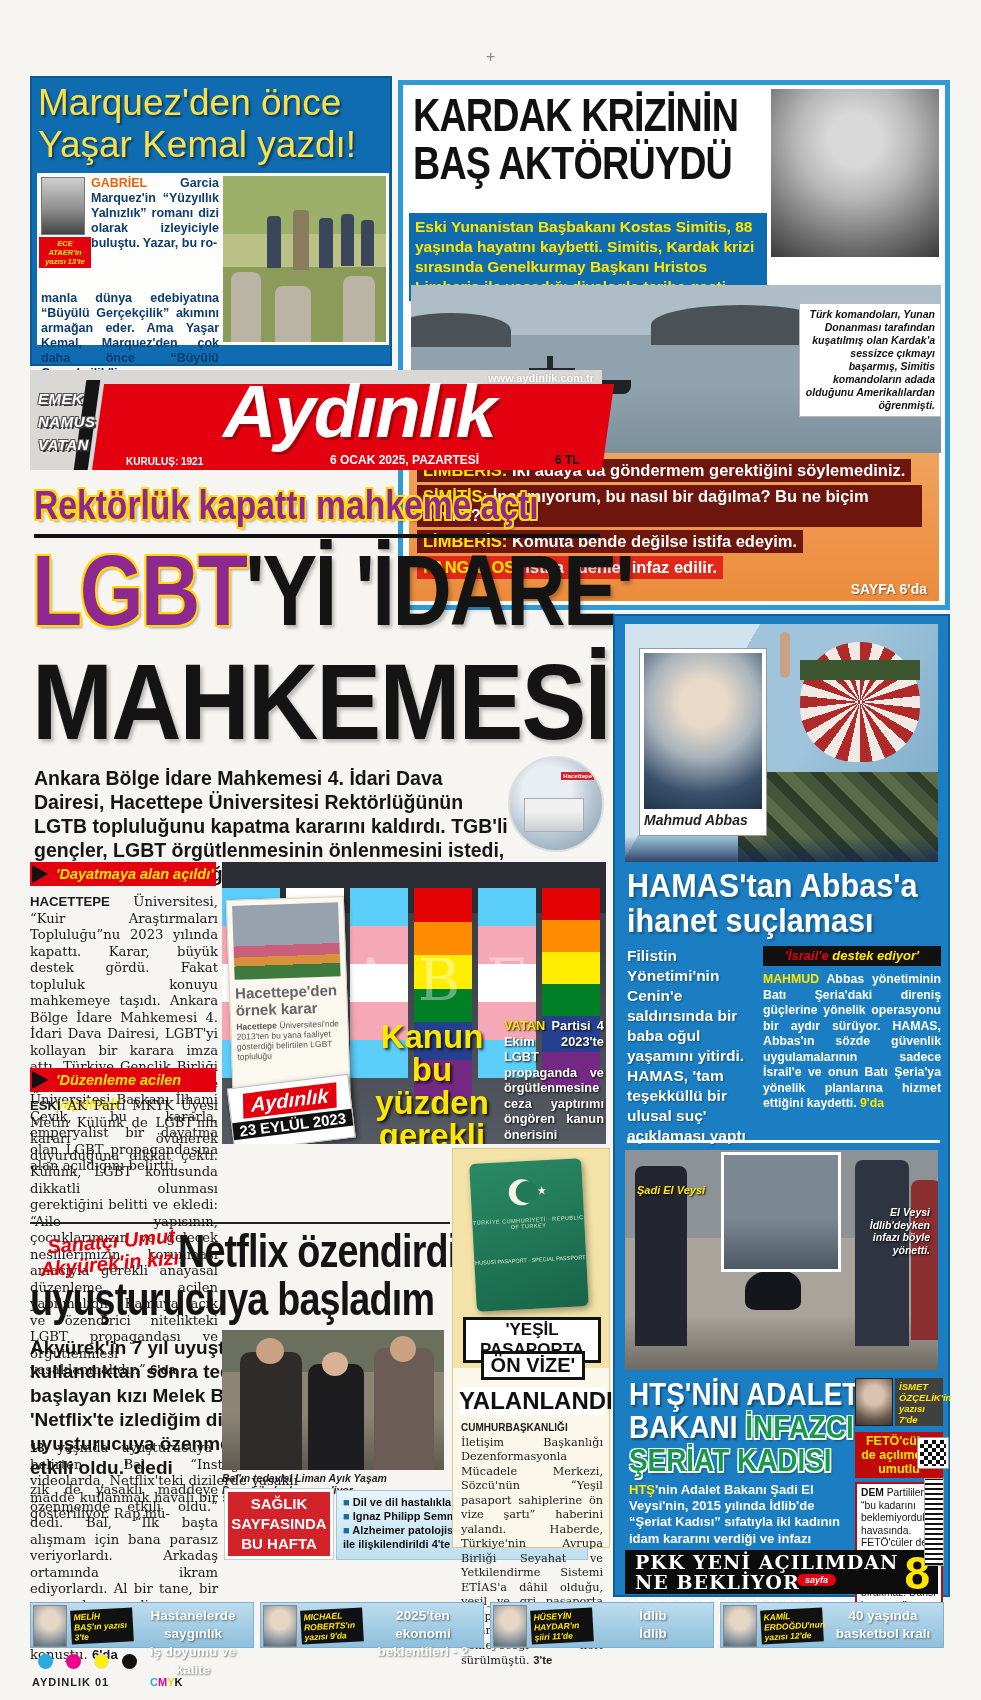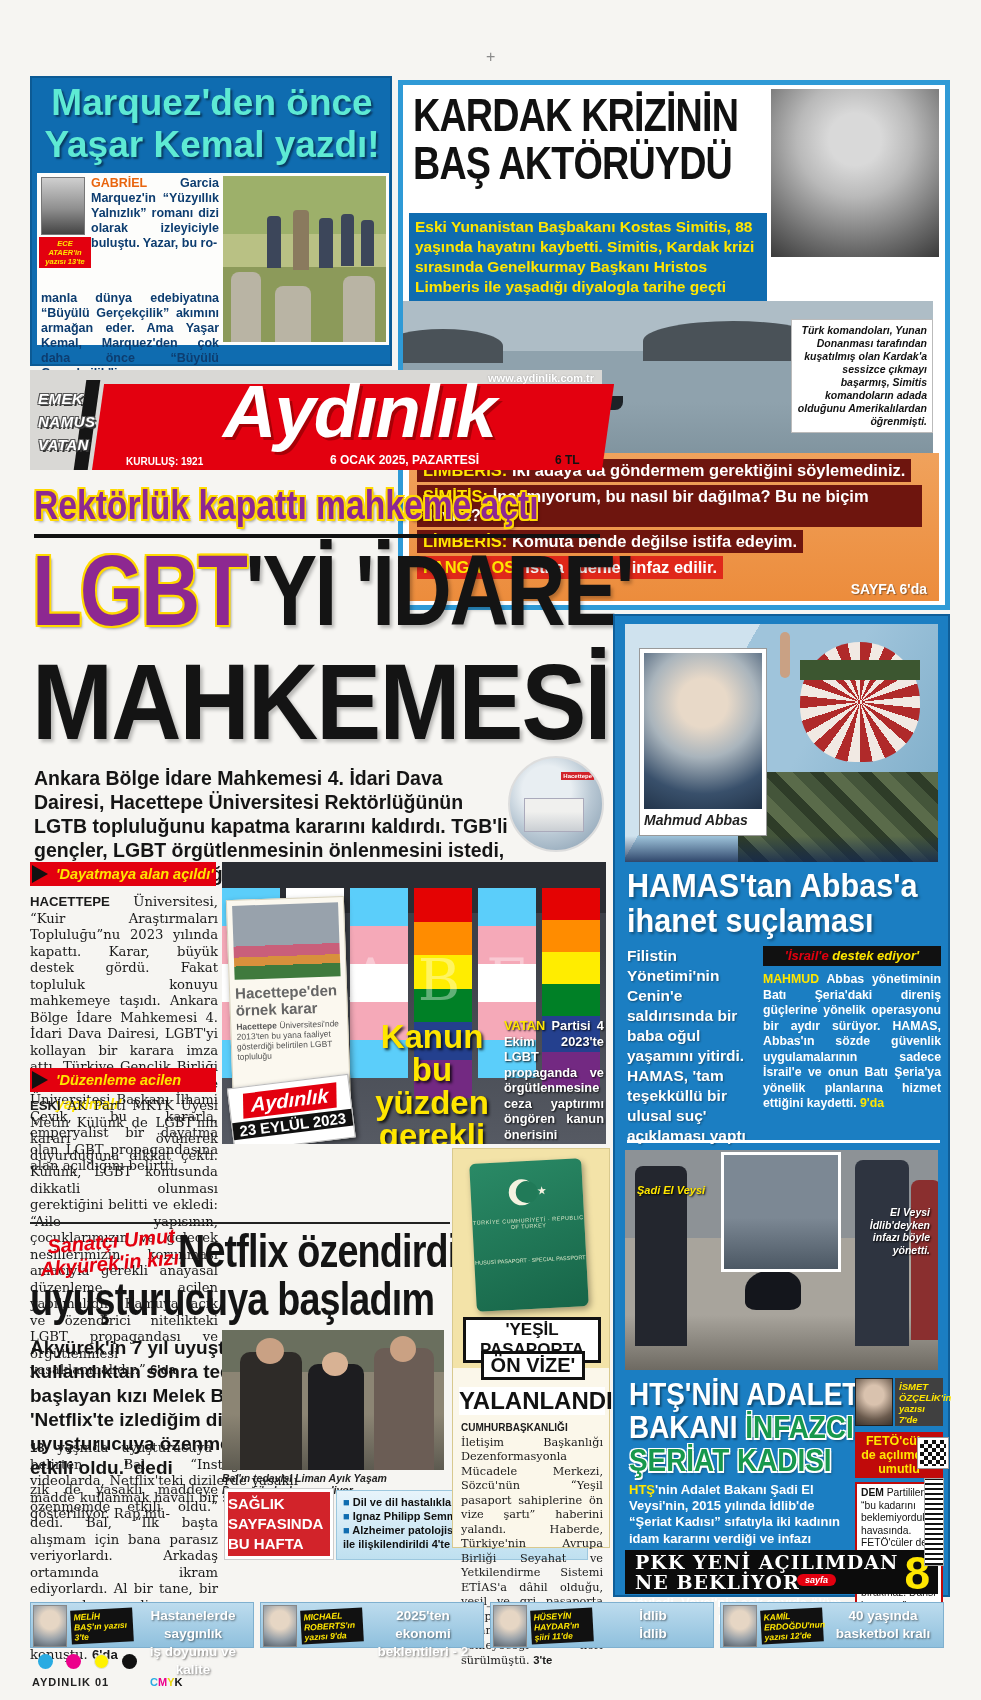--- a/index.html
+++ b/index.html
@@ -10,37 +10,37 @@
   .cond { display:inline-block; transform:scaleX(.82); transform-origin:left center; white-space:nowrap; }
   .cond9 { display:inline-block; transform:scaleX(.9); transform-origin:left center; white-space:nowrap; }
   .serif { font-family:"DejaVu Serif", serif; }
   .just { text-align:justify; }
 
   
   .cropmark { color:#8a8a8a; font-size:16px; }
 
   
   #tl { left:30px; top:76px; width:362px; height:290px; background:#0f6cb0; border:2px solid #0c5a94; }
-  #tl-head { left:6px; top:4px; width:348px; color:#5eead4; font-weight:bold; font-size:37px; line-height:42px; text-align:center; text-shadow:2px 2px 2px rgba(0,0,0,.45); }
+  #tl-head { left:6px; top:4px; width:348px; color:#fde047; font-weight:normal; font-size:37px; line-height:42px; text-align:left; text-shadow:2px 2px 2px rgba(0,0,0,.45); }
   #tl-inner { left:5px; top:95px; width:352px; height:172px; background:#fdfdfb; }
   #tl-port { left:4px; top:4px; width:44px; height:58px; background:linear-gradient(180deg,#cfcfcf,#8f8f8f 55%,#444); border:1px solid #777; }
   #tl-ece { left:2px; top:64px; width:52px; background:#e3000f; color:#ffe600; font-style:italic; font-weight:bold; font-size:7.5px; line-height:9px; padding:2px; text-align:center; }
   #tl-body { left:54px; top:3px; width:128px; color:#0d3d70; font-weight:bold; font-size:12.5px; line-height:15px; text-align:justify; }
   #tl-body .lead { color:#e8650f; }
   #tl-body2 { left:4px; top:118px; width:178px; color:#0d3d70; font-weight:bold; font-size:12.5px; line-height:15px; text-align:justify; }
   #tl-photo { left:186px; top:3px; width:163px; height:166px; background:linear-gradient(180deg,#9db06a 0 35%,#b9c184 35% 55%,#8c9a5a 55% 100%); overflow:hidden; }
   .grave { position:absolute; background:#b9b4a4; border-radius:8px 8px 0 0; }
   .soldier { position:absolute; background:#3c465a; border-radius:4px 4px 0 0; }
 
   
   #tr { left:398px; top:80px; width:552px; height:530px; background:#fff; border:5px solid #2f9ad6; }
   #tr-h { left:10px; top:6px; color:#111; font-weight:900; font-size:46px; line-height:48px; letter-spacing:-1px; }
   #tr-simitis { left:368px; top:4px; width:168px; height:168px; background:radial-gradient(circle at 50% 30%, #d9d9d9 0 18%, #b9b9b9 40%, #6d6d6d 75%, #3a3a3a); }
   #tr-sub { left:6px; top:128px; width:358px; background:#0f6cb0; color:#ffe600; font-weight:bold; font-size:15.5px; line-height:20px; padding:4px 6px; }
-  #tr-sea { left:0; top:200px; width:530px; height:168px; background:linear-gradient(180deg,#aebdc6 0 30%,#8fa2ad 30% 60%,#7c909b 100%); overflow:hidden;margin-top:16px; }
+  #tr-sea { left:8px; top:200px; width:530px; height:168px; background:linear-gradient(180deg,#aebdc6 0 30%,#8fa2ad 30% 60%,#7c909b 100%); overflow:hidden; }
   .islet { position:absolute; background:#4a5258; border-radius:50% 50% 0 0; }
   #ship { position:absolute; left:70px; top:95px; width:150px; height:14px; background:#1d2227; border-radius:0 0 8px 4px; }
   #ship:before { content:""; position:absolute; left:48px; top:-12px; width:46px; height:12px; background:#22282e; }
   #ship:after { content:""; position:absolute; left:66px; top:-24px; width:6px; height:14px; background:#22282e; }
   #tr-cap { left:388px; top:18px; width:142px; background:#fff; border:1px solid #bbb; padding:4px 5px; font-style:italic; font-weight:bold; font-size:10.5px; line-height:13px; text-align:right; color:#111; }
   #tr-quotes { left:6px; top:368px; width:530px; height:148px; background:linear-gradient(180deg,#f0a25c,#ec8c3c); padding:6px 8px 0 8px; }
   .qbar { margin-bottom:3px; padding:2px 6px; font-weight:bold; font-size:16.5px; line-height:19px; color:#fff; width:fit-content; max-width:505px; }
   .qred { background:#e0281a; }
   .qmaroon { background:#6e150e; }
   .qbar .spk { color:#ffe600; }
@@ -98,21 +98,21 @@
   #nf-rule { left:30px; top:1222px; width:420px; height:2px; background:#222; }
   #nf-kick { left:32px; top:1230px; width:160px; color:#e3000f; font-weight:900; font-style:italic; font-size:20px; line-height:22px; text-align:center; transform:rotate(-5deg); }
   #nf-h1 { left:178px; top:1224px; font-weight:900; font-size:46px; letter-spacing:-1px; color:#141414; }
   #nf-h2 { left:30px; top:1272px; font-weight:900; font-size:46px; letter-spacing:-1px; color:#141414; }
   #nf-lead { left:30px; top:1336px; width:268px; font-weight:800; font-size:19px; line-height:24px; color:#141414; }
   #nf-body { left:30px; top:1482px; width:188px; font-size:13.2px; line-height:16.5px; color:#1a1a1a; }
   #nf-body3 { left:30px; top:1440px; width:268px; font-size:13.2px; line-height:16.5px; color:#1a1a1a; }
   #nf-photo { left:222px; top:1330px; width:222px; height:140px; background:linear-gradient(180deg,#6a6f5e 0 30%, #8c8574 30% 60%, #5d5a50 100%); overflow:hidden; }
   .person { position:absolute; border-radius:10px 10px 0 0; }
   #nf-cap { left:222px; top:1472px; width:226px; font-style:italic; font-weight:bold; font-size:10.5px; color:#222; }
-  #saglik-red { left:228px; top:1492px; width:102px; height:64px; background:#d2232a; color:#fff; font-weight:900; font-size:15px; line-height:20px; text-align:left; padding-top:2px; box-shadow:0 0 0 3px #fff, 0 0 0 4px #ccc; }
+  #saglik-red { left:228px; top:1492px; width:102px; height:64px; background:#d2232a; color:#fff; font-weight:900; font-size:15px; line-height:20px; text-align:center; padding-top:2px; box-shadow:0 0 0 3px #fff, 0 0 0 4px #ccc; }
   #saglik-list { left:336px; top:1490px; width:252px; height:70px; background:linear-gradient(180deg,#e8f4fb,#bfe0f0); border:1px solid #9cc7de; padding:4px 6px; }
   #saglik-list .it { font-weight:bold; font-size:11px; line-height:14px; color:#111; }
   #saglik-list .sq { color:#0f6cb0; }
 
   
   #pass { left:452px; top:1148px; width:158px; height:400px; background:linear-gradient(180deg,#f3e3a8 0 55%, #fbf7ea 55%); border:1px solid #d8c98e; }
   #pass-img { left:20px; top:12px; width:112px; height:148px; background:linear-gradient(160deg,#2a8a66,#176548); border-radius:6px; transform:rotate(-3deg); box-shadow:2px 3px 6px rgba(0,0,0,.35); }
   #pass-img .cres { position:absolute; left:38px; top:18px; width:26px; height:26px; border-radius:50%; background:#f5f2e0; }
   #pass-img .cres:after { content:""; position:absolute; left:7px; top:2px; width:22px; height:22px; border-radius:50%; background:#217a58; }
   #pass-img .star { position:absolute; left:66px; top:24px; color:#f5f2e0; font-size:11px; }

